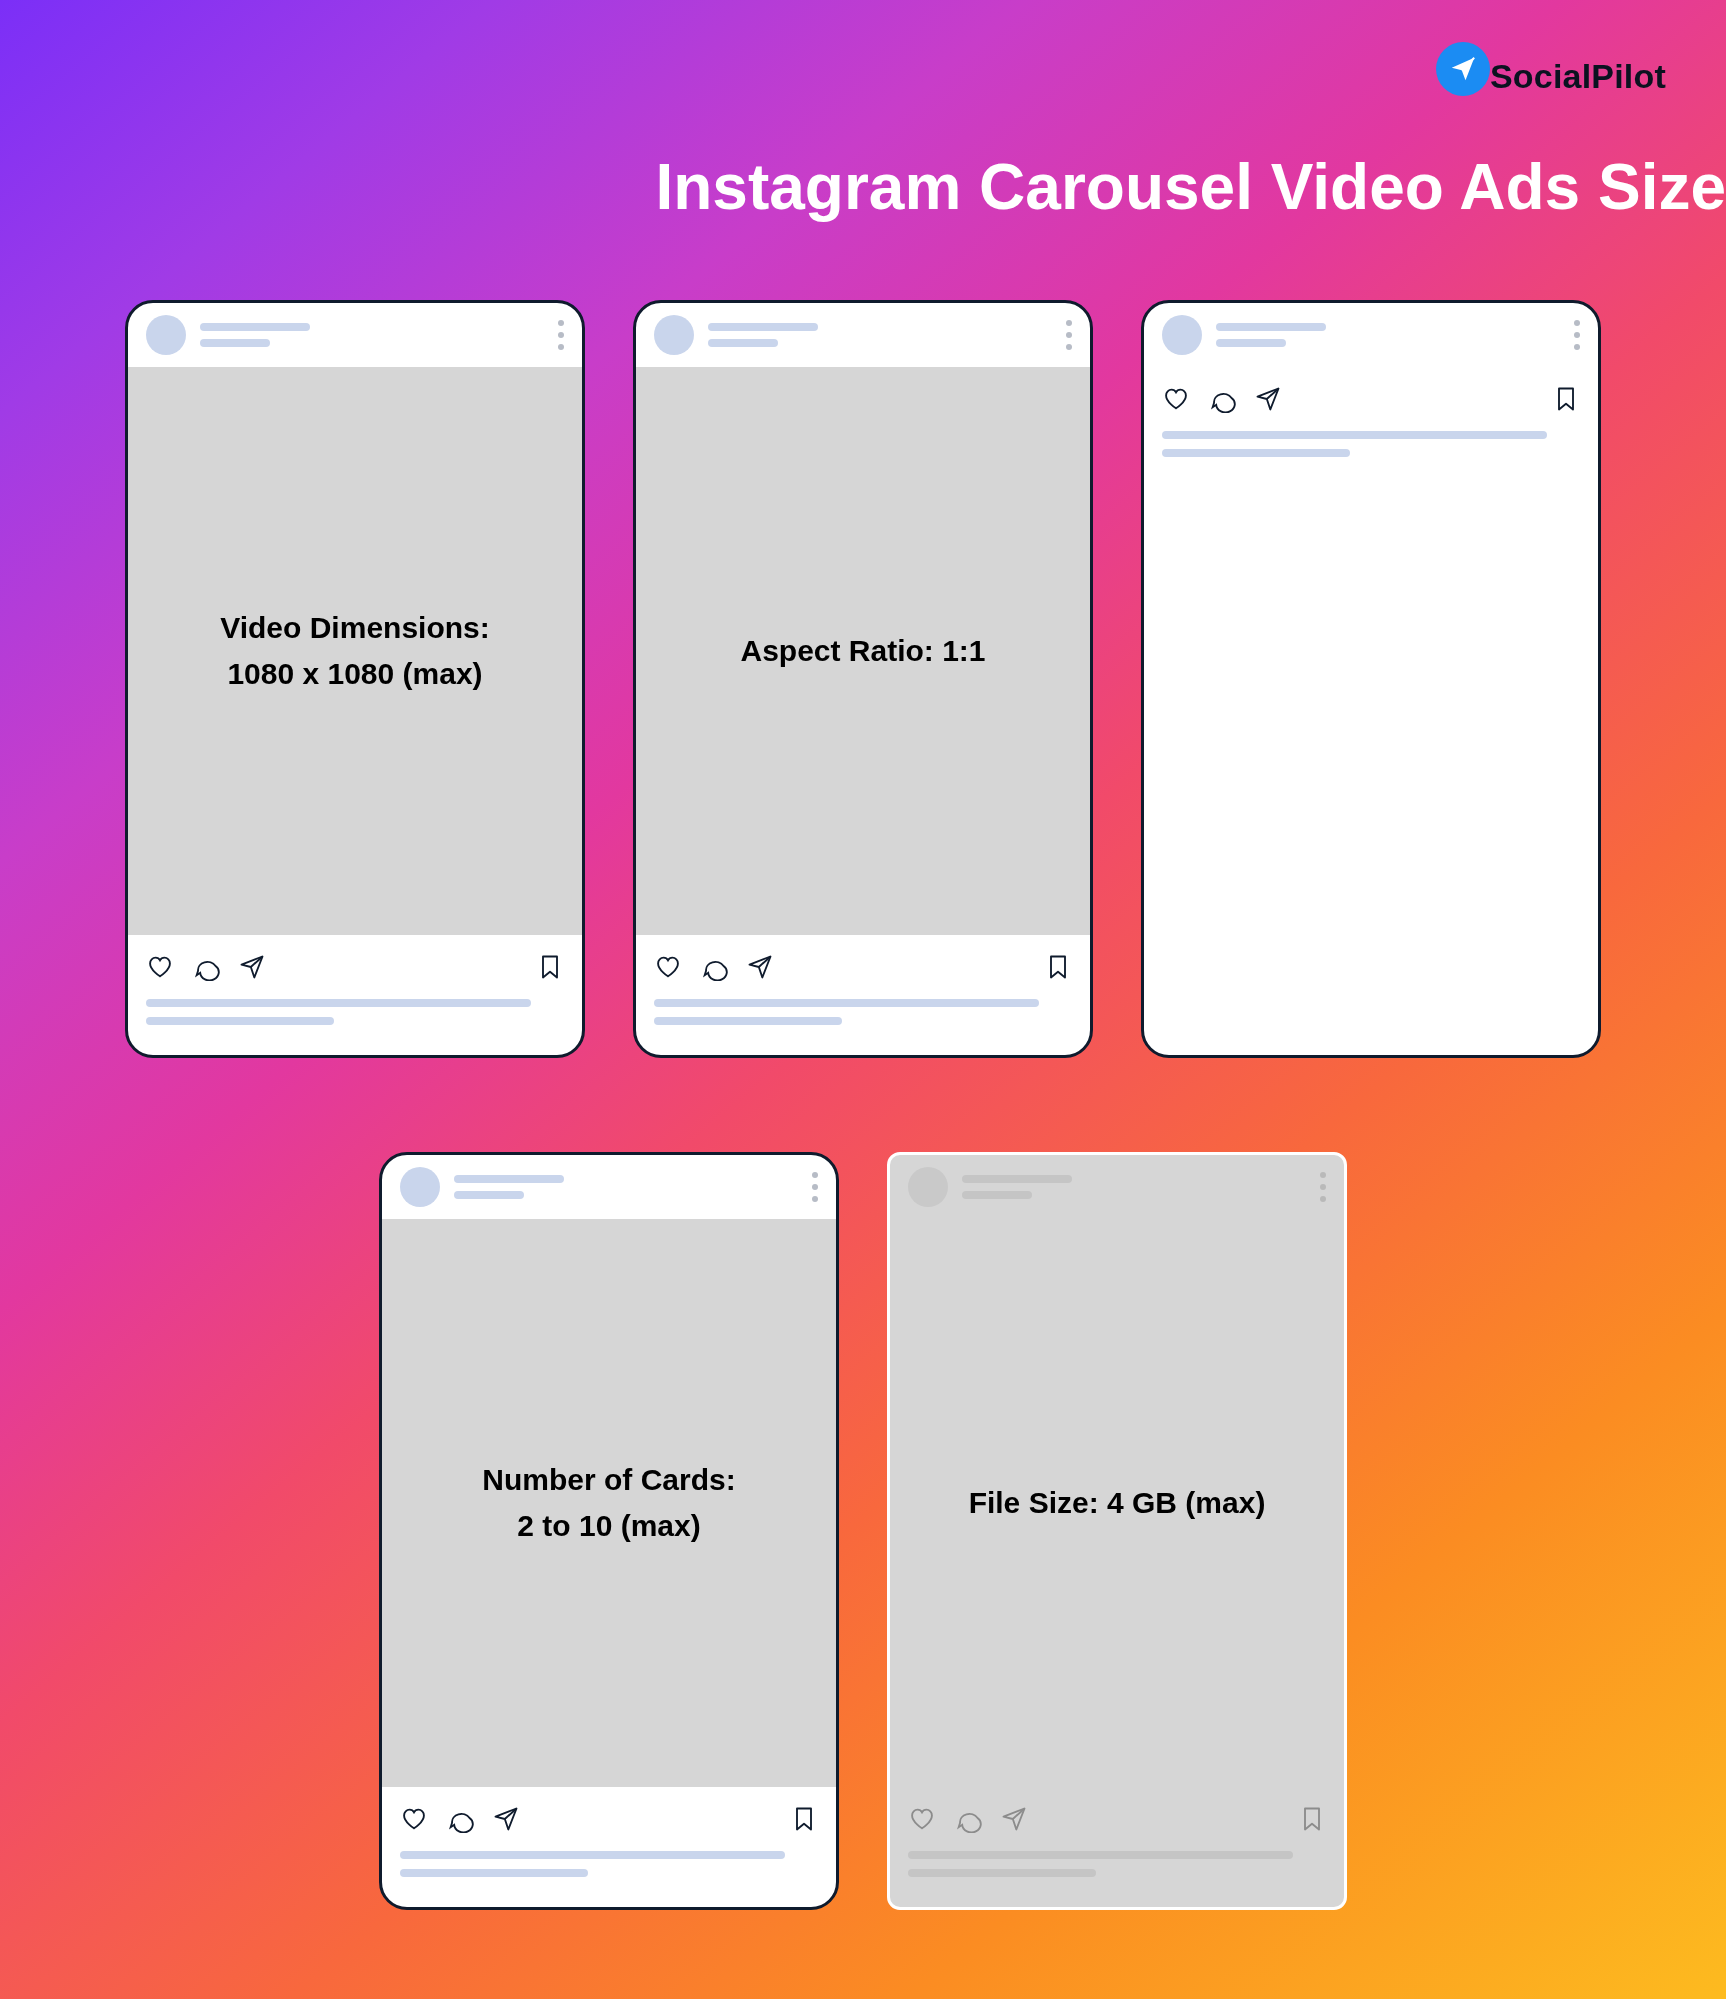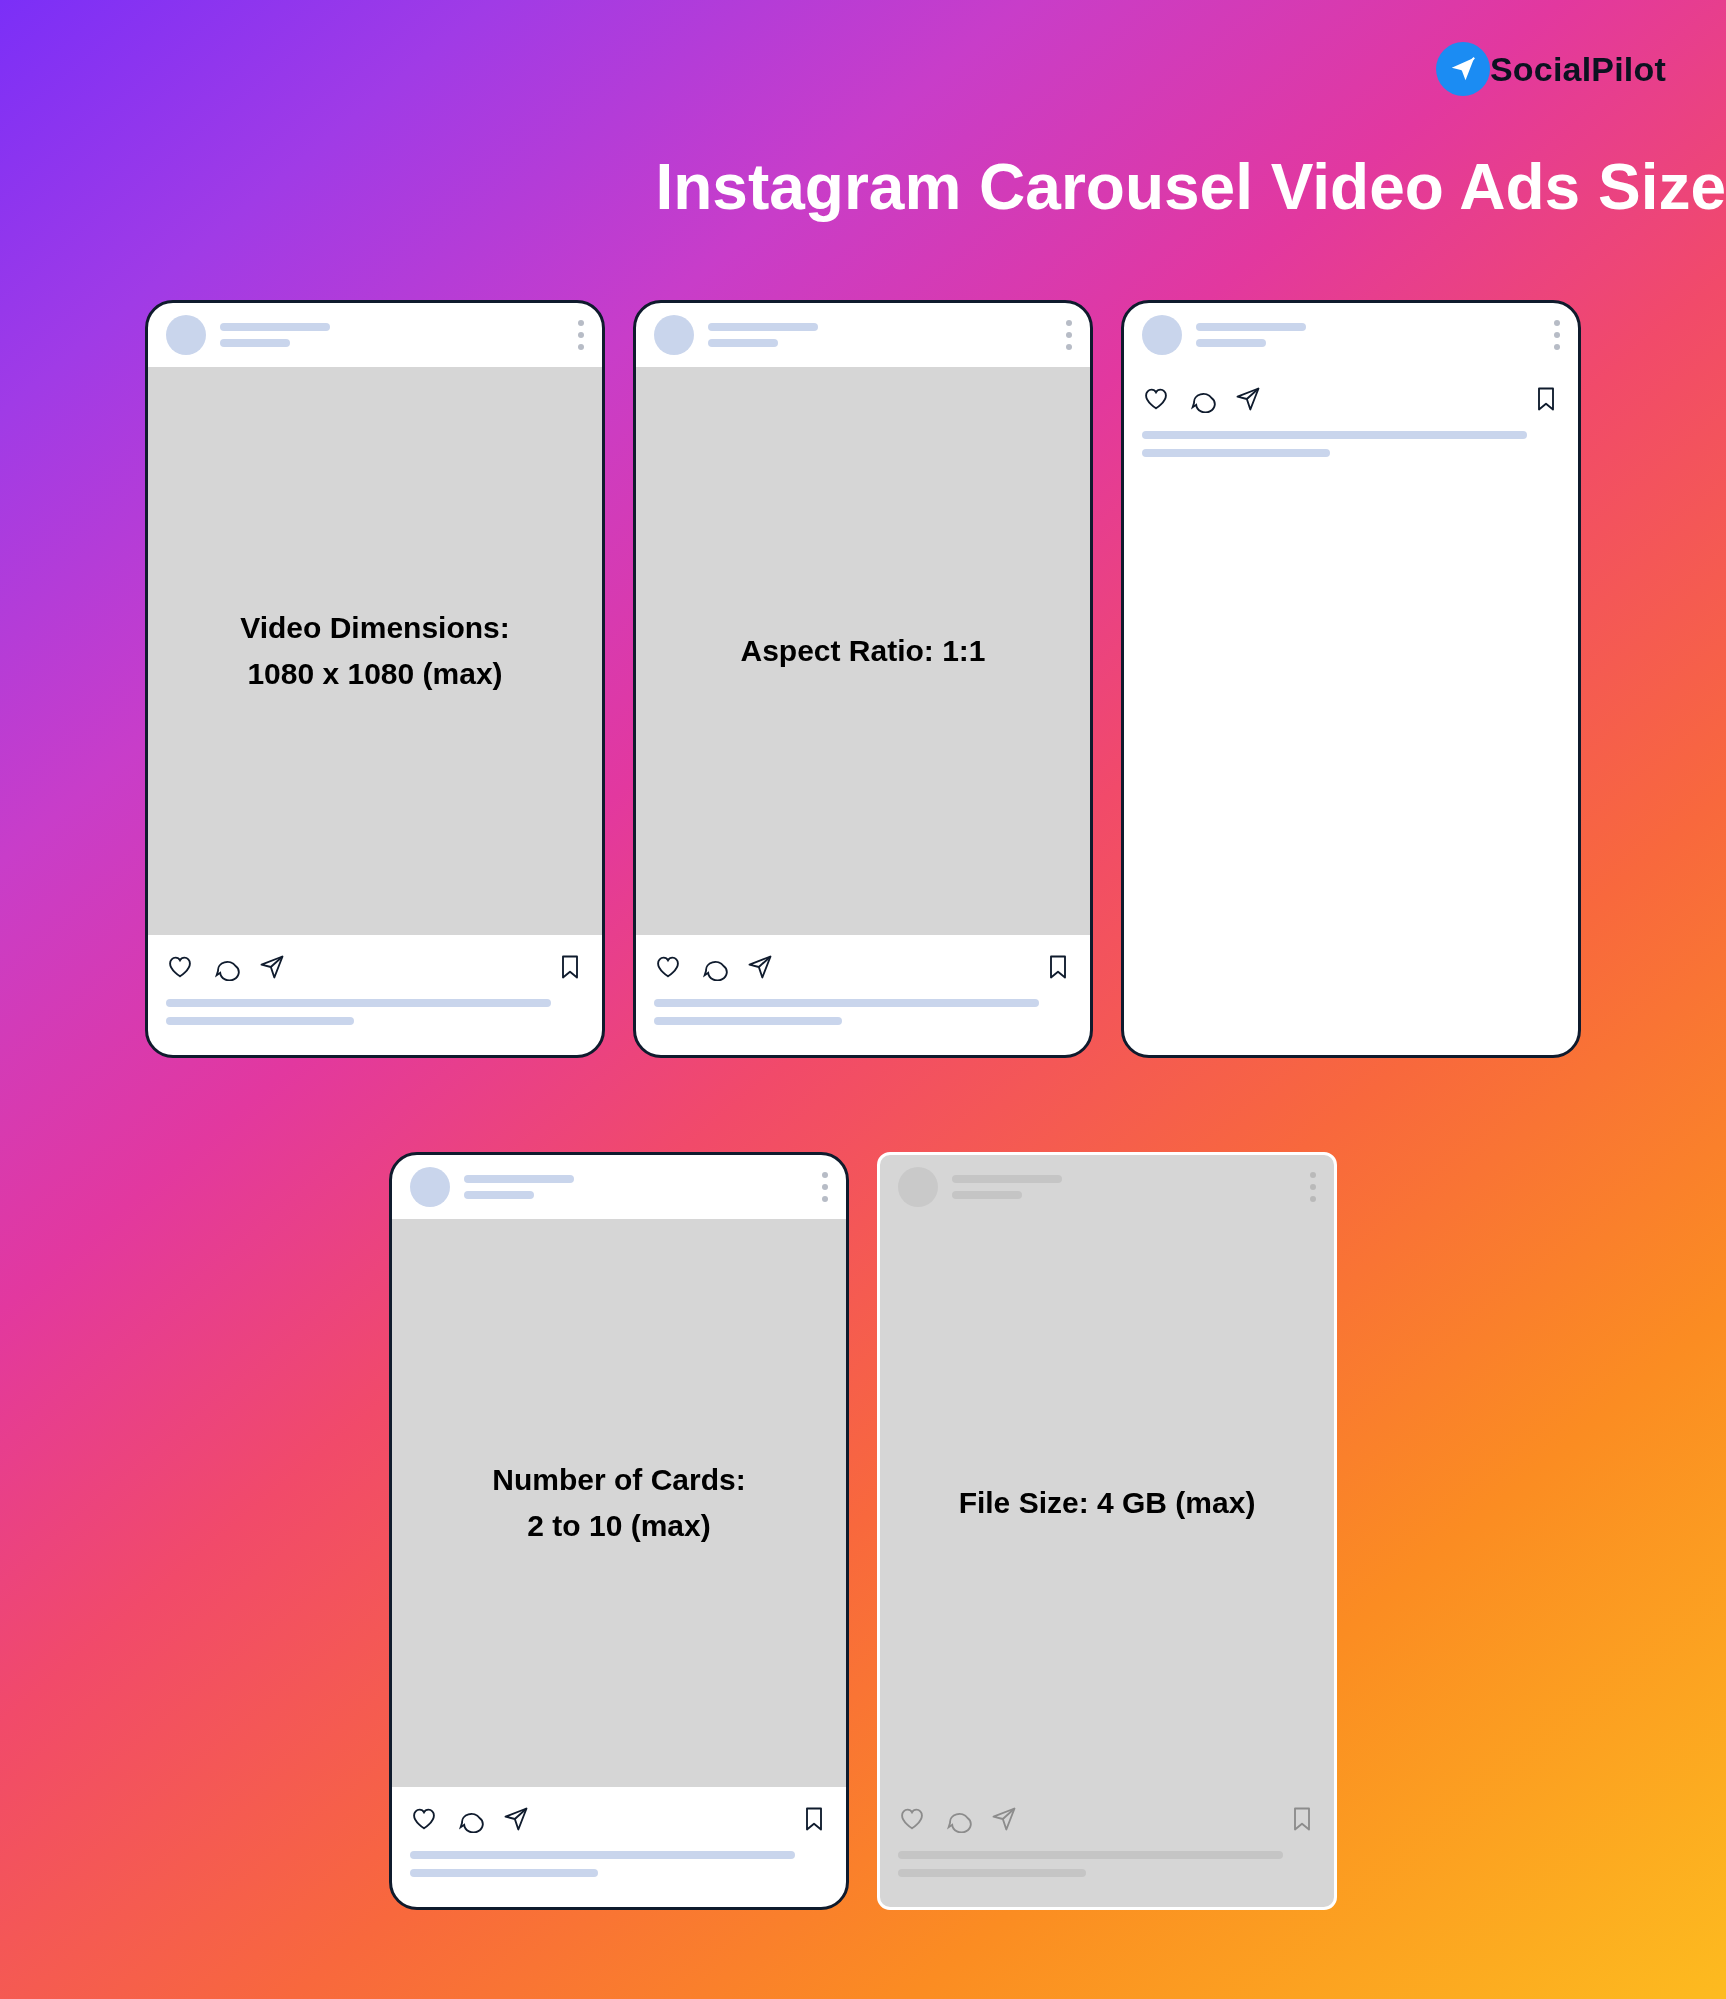--- a/index.html
+++ b/index.html
@@ -18,21 +18,21 @@
     position: relative;
     overflow: hidden;
   }
 
   
   .brand {
     position: absolute;
     top: 42px;
     right: 60px;
     display: flex;
-    align-items: center;
+    align-items: flex-end;
   }
   .brand-icon {
     width: 54px; height: 54px;
     background: #1b8cf3;
     border-radius: 50%;
     display: flex; align-items: center; justify-content: center;
   }
   .brand-icon svg { width: 30px; height: 30px; }
   .brand-text {
     color: #0b1220;
@@ -49,21 +49,21 @@
     font-weight: 800;
     font-size: 64px;
   }
 
   
   .row {
     position: absolute;
     left: 0; right: 0;
     display: flex;
     justify-content: center;
-    gap: 28px;
+    gap: 48px;
   }
   .row-1 { top: 300px; }
   .row-2 { top: 1152px; }
 
   
   .card {
     width: 460px;
     height: 758px;
     background: #ffffff;
     border: 3px solid #0f1b2d;

